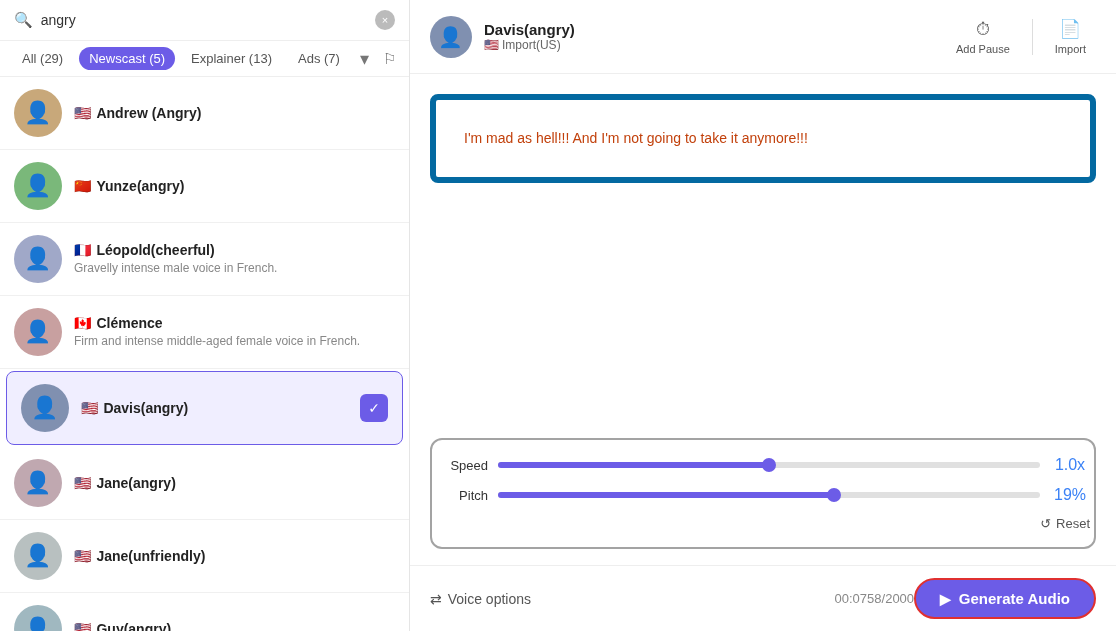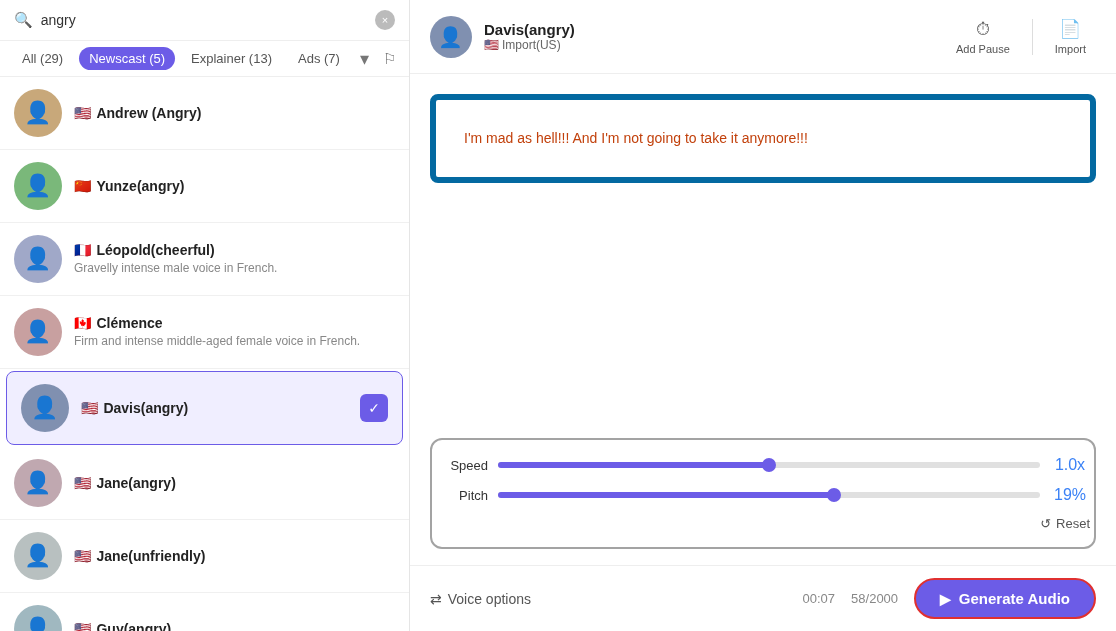--- a/index.html
+++ b/index.html
@@ -52,21 +52,21 @@
     .control-label { width: 52px; font-size: 13px; color: #333; text-align: right; flex-shrink: 0; }
     .slider-track { flex: 1; height: 6px; background: #e0e0e0; border-radius: 3px; position: relative; }
     .slider-fill { height: 100%; background: #6c5ce7; border-radius: 3px; }
     .slider-thumb { width: 14px; height: 14px; background: #6c5ce7; border-radius: 50%; position: absolute; top: 50%; transform: translateY(-50%); margin-left: -7px; }
     .control-value { width: 40px; font-size: 16px; color: #3b82f6; text-align: center; flex-shrink: 0; }
     .reset-row { display: flex; justify-content: flex-end; margin-top: 8px; }
     .reset-btn { background: none; border: none; font-size: 13px; color: #555; cursor: pointer; display: flex; align-items: center; gap: 5px; }
 
     .footer-bar { display: flex; align-items: center; justify-content: space-between; padding: 12px 20px; border-top: 1px solid #eee; }
     .voice-options-btn { display: flex; align-items: center; gap: 6px; background: none; border: none; cursor: pointer; font-size: 14px; color: #555; }
-    .footer-right { display: flex; align-items: center; gap: 16px; }
+    .footer-right { display: flex; align-items: center; }
     .char-info { font-size: 13px; color: #888; }
     .generate-btn { background: #6c5ce7; color: #fff; border: 2px solid #e03030; border-radius: 30px; padding: 10px 24px; font-size: 15px; font-weight: 600; cursor: pointer; display: flex; align-items: center; gap: 8px; }
     .play-icon { font-size: 14px; }
   </style>
 </head>
 <body>
 
 <div class="left-panel">
 
   <div class="search-bar">

